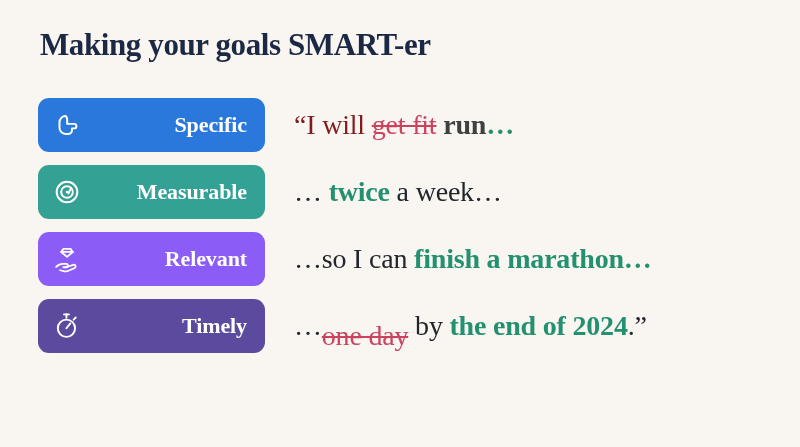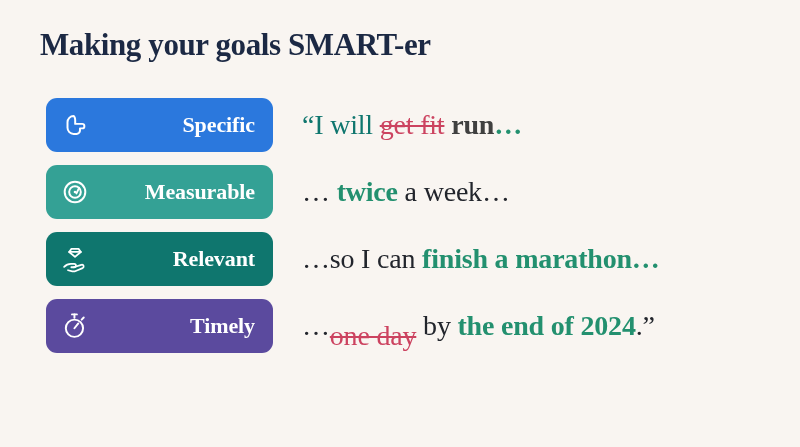--- a/index.html
+++ b/index.html
@@ -26,21 +26,21 @@
     font-family: "Liberation Serif", serif;
     font-weight: bold;
     font-size: 31px;
     letter-spacing: -0.4px;
     color: #1c2944;
     white-space: nowrap;
   }
 
   .rows {
     position: absolute;
-    left: 8px;
+    left: 0;
     top: 98px;
     width: 700px;
   }
   .row {
     position: relative;
     height: 67px;
   }
 
   .badge {
     position: absolute;
@@ -115,21 +115,21 @@
     <div class="row">
       <div class="badge" style="background: rgb(43, 120, 221);">
         <span class="icon">
           <svg viewBox="0 0 32 32" fill="none" stroke="#ffffff" stroke-width="2.1" stroke-linecap="round" stroke-linejoin="round">
             <path d="M14.5 6.5c-3.6 0-6.5 2.9-6.5 6.5v6c0 3.6 2.9 6.5 6.5 6.5h3.2c2 0 3.6-1.6 3.6-3.6v-2.3h2.3c1.3 0 2.4-1.1 2.4-2.4s-1.1-2.4-2.4-2.4h-7.4V11c0-2.5-0.9-4.5-1.7-4.5z"></path>
           </svg>
         </span>
         <span class="badge-label">Specific</span>
       </div>
       <div class="phrase">
-        <span class="seg plain sp" style="color: #0f766e;">“I will </span>
+        <span class="seg plain sp" style="color: #7f1d1d;">“I will </span>
           <span class="seg strike" style="color: rgb(204, 67, 96); text-decoration-color: rgb(204, 67, 96);">get fit</span>
           <span class="seg plain sp" style="color: rgb(34, 37, 44);"> </span>
           <span class="seg hl" style="color: #404040;">run</span>
           <span class="seg hl" style="color: rgb(35, 144, 111);">…</span>
       </div>
     </div>
 
     <div class="row">
       <div class="badge" style="background: rgb(52, 161, 149); justify-content: center;">
         <span class="icon">
@@ -145,21 +145,21 @@
       <div class="phrase">
         <span class="seg plain sp" style="color: rgb(34, 37, 44);">…</span>
           <span class="seg plain sp" style="color: rgb(34, 37, 44);"> </span>
           <span class="seg hl" style="color: rgb(35, 144, 111);">twice</span>
           <span class="seg plain sp" style="color: rgb(34, 37, 44);"> a week…</span>
       </div>
     </div>
 
 
     <div class="row">
-      <div class="badge" style="background: #0f766e;">
+      <div class="badge" style="background: #8b5cf6;">
         <span class="icon">
           <svg viewBox="0 0 32 32" fill="none" stroke="#ffffff" stroke-width="1.9" stroke-linecap="round" stroke-linejoin="round">
             <path d="M12.2 5.2h7.6l2.4 3.3-6.2 5.2-6.2-5.2z"></path>
             <path d="M9.8 8.5h12.4"></path>
             <path d="M4.4 24.4c2.1-2.2 4.6-3.2 7.2-3.2h3.6c1 0 1.8.8 1.8 1.8s-.8 1.8-1.8 1.8h-3.1"></path>
             <path d="M14.6 24.8l8.1-2.6c1.1-.3 2.2.3 2.5 1.3.2.9-.2 1.8-1.1 2.2l-7.4 3.1c-1.1.5-2.3.6-3.5.3l-4.6-1.1"></path>
           </svg>
         </span>
         <span class="badge-label">Relevant</span>
       </div>

